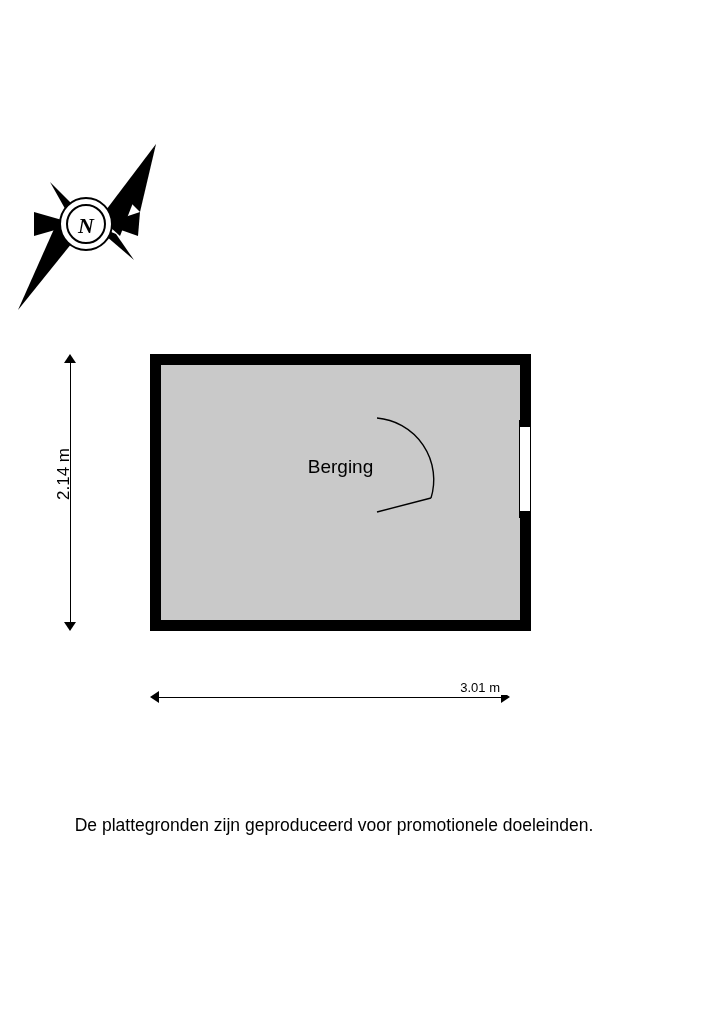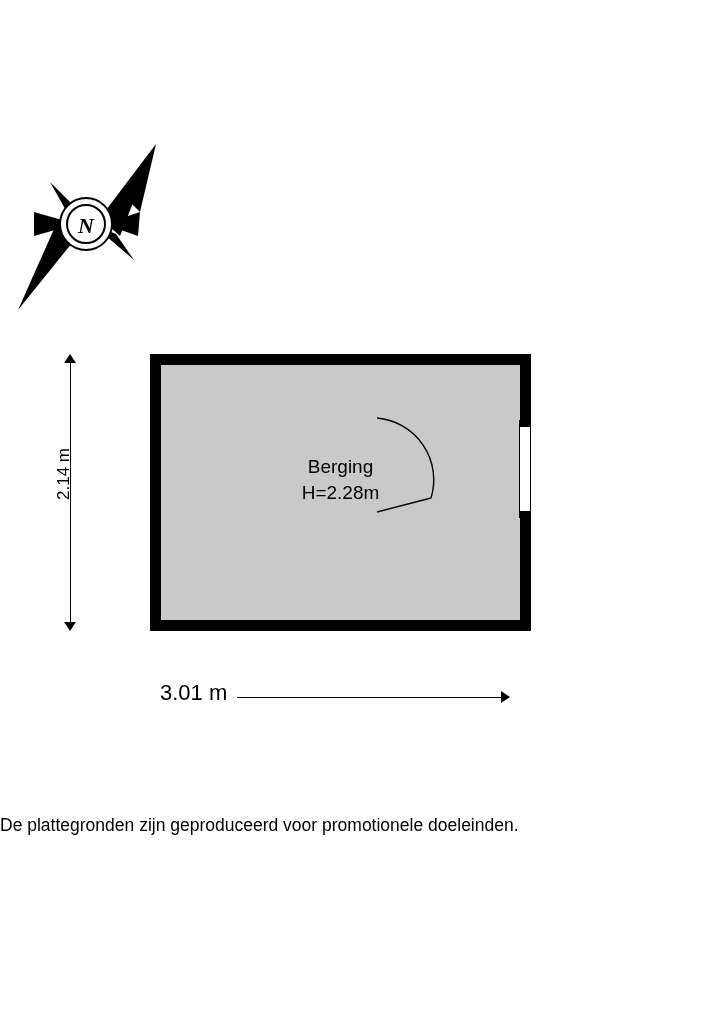--- a/index.html
+++ b/index.html
@@ -177,35 +177,35 @@
   }
   #dim-horizontal .head-right {
     right: 0;
     border-left: 9px solid #000000;
   }
   #dim-horizontal .label {
     position: absolute;
     left: 0;
     top: 8px;
     width: 360px;
-    text-align: left;
-    font-size: 22px;
+    text-align: right;
+    font-size: 13px;
   }
   #dim-horizontal .label span {
     background: #ffffff;
     padding: 0 10px;
   }
 
   
   #disclaimer {
     position: absolute;
     left: 0;
     top: 812px;
     width: 668px;
-    text-align: left;
+    text-align: center;
     font-size: 17.5px;
     line-height: 26px;
     color: #000000;
   }
 </style>
 </head>
 <body>
 
 <div id="compass">
   <svg viewBox="0 0 160 175" width="160" height="175">
@@ -233,21 +233,20 @@
   <div class="wall-outer"></div>
   <div class="room-fill"></div>
 
   <div class="door-gap"></div>
   <div class="door-leaf"></div>
   <div class="door-jamb-top"></div>
   <div class="door-jamb-bottom"></div>
 
   <div class="room-label">
     <div>Berging</div>
-    <div>H=2.28m</div>
   </div>
 </div>
 
 <svg id="door-swing" viewBox="0 0 70 110">
   <path d="M 8 4 A 62 62 0 0 1 62 84" fill="none" stroke="#000000" stroke-width="1.4"></path>
   <line x1="8" y1="98" x2="62" y2="84" stroke="#000000" stroke-width="1.4"></line>
 </svg>
 
 <div id="dim-vertical">
   <div class="head-top"></div>

